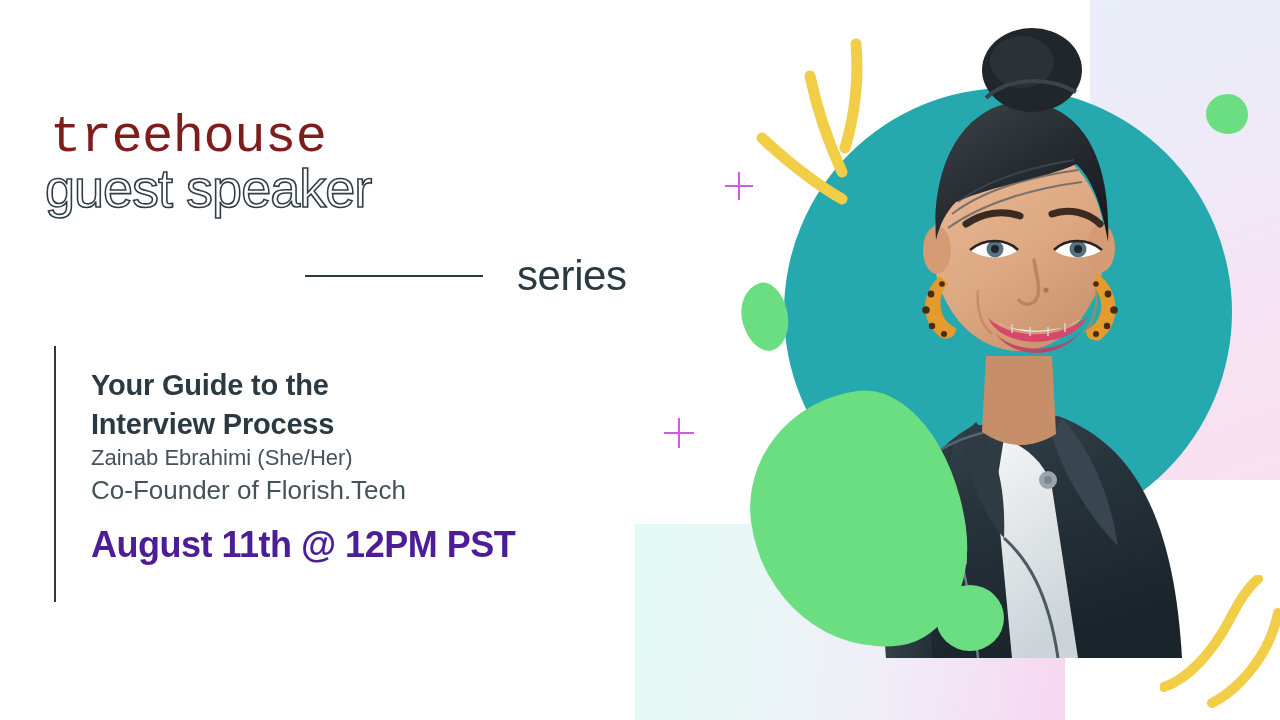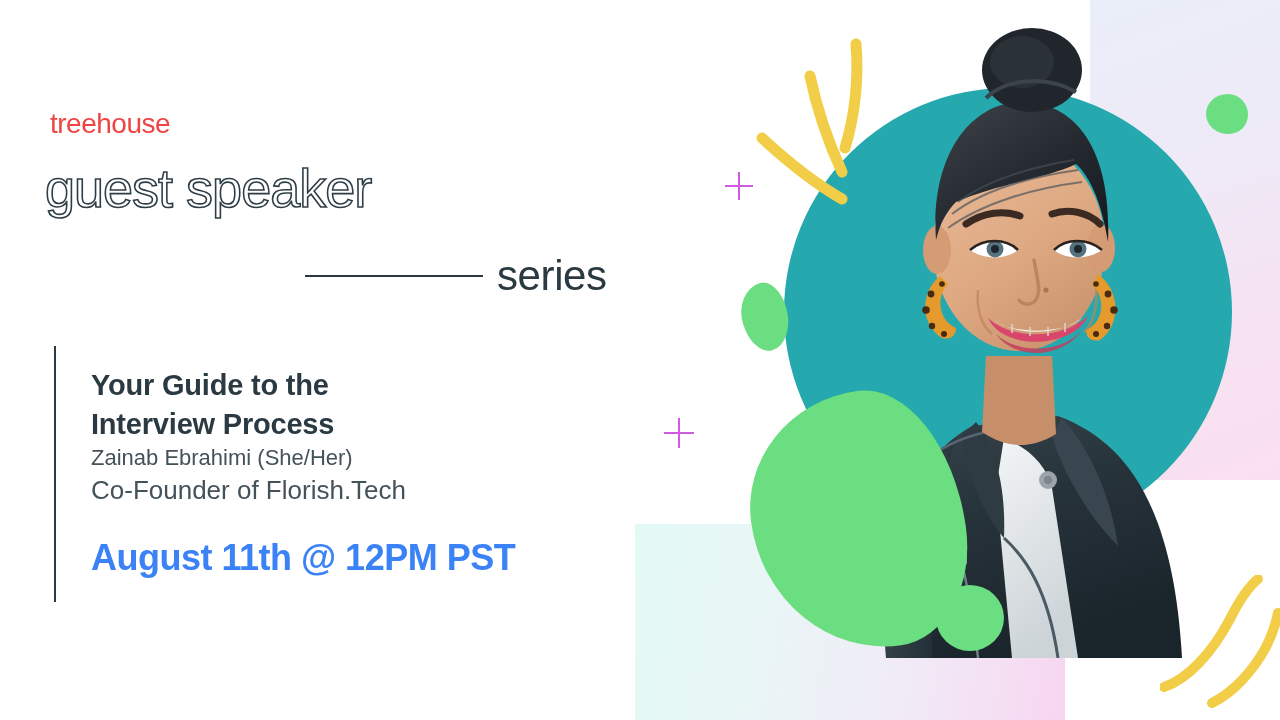--- a/index.html
+++ b/index.html
@@ -66,51 +66,52 @@
   .plus::after  { top:50%; left:0; height:2px; width:100%; transform:translateY(-50%); }
   .plus-1 { left:725px; top:172px; width:28px; height:28px; }
   .plus-2 { left:664px; top:418px; width:30px; height:30px; }
 
   
   .portrait { position:absolute; left:790px; top:18px; width:450px; height:640px; }
 
   
   .brand {
     position:absolute; left:50px; top:108px;
-    font-size:28px; font-weight:400; letter-spacing:-0.5px;
-    color:#ef4444;
+    font-size:52px; font-weight:400; letter-spacing:-0.5px;
+    color:#7f1d1d;
+    font-family:Liberation Mono, monospace;
   }
   .headline-outline {
     position:absolute; left:45px; top:160px;
     font-size:54px; font-weight:400; letter-spacing:-1px;
     color:transparent;
     -webkit-text-stroke:1.6px #2f3e46;
     line-height:1.05;
   }
   .series-row {
     position:absolute; left:305px; top:252px;
-    display:flex; align-items:center; gap:14px;
+    display:flex; align-items:center; gap:34px;
   }
   .series-rule { width:178px; height:2px; background:#2b3a42; }
   .series-word { font-size:42px; font-weight:400; color:#2b3a42; letter-spacing:-0.4px; }
 
   .vrule { position:absolute; left:54px; top:346px; width:2px; height:256px; background:#2b3a42; }
 
   .info { position:absolute; left:91px; top:366px; width:560px; }
   .info-title {
     font-size:29px; font-weight:700; color:#2b3a42;
     line-height:1.33; letter-spacing:-0.2px;
   }
   .info-name {
     font-size:22px; font-weight:400; color:#44525a; line-height:1.36;
   }
   .info-role { font-size:26px; font-weight:400; color:#44525a; line-height:1.36; }
   .info-date {
-    margin-top:29px;
-    font-size:36px; font-weight:700; color:#3b82f6; letter-spacing:-0.5px;
+    margin-top:16px;
+    font-size:36px; font-weight:700; color:#4c1d95; letter-spacing:-0.5px;
   }
 </style>
 </head>
 <body>
 
 <div class="stage">
 
   <div class="panel-topright"></div>
   <div class="panel-bottom"></div>
 

